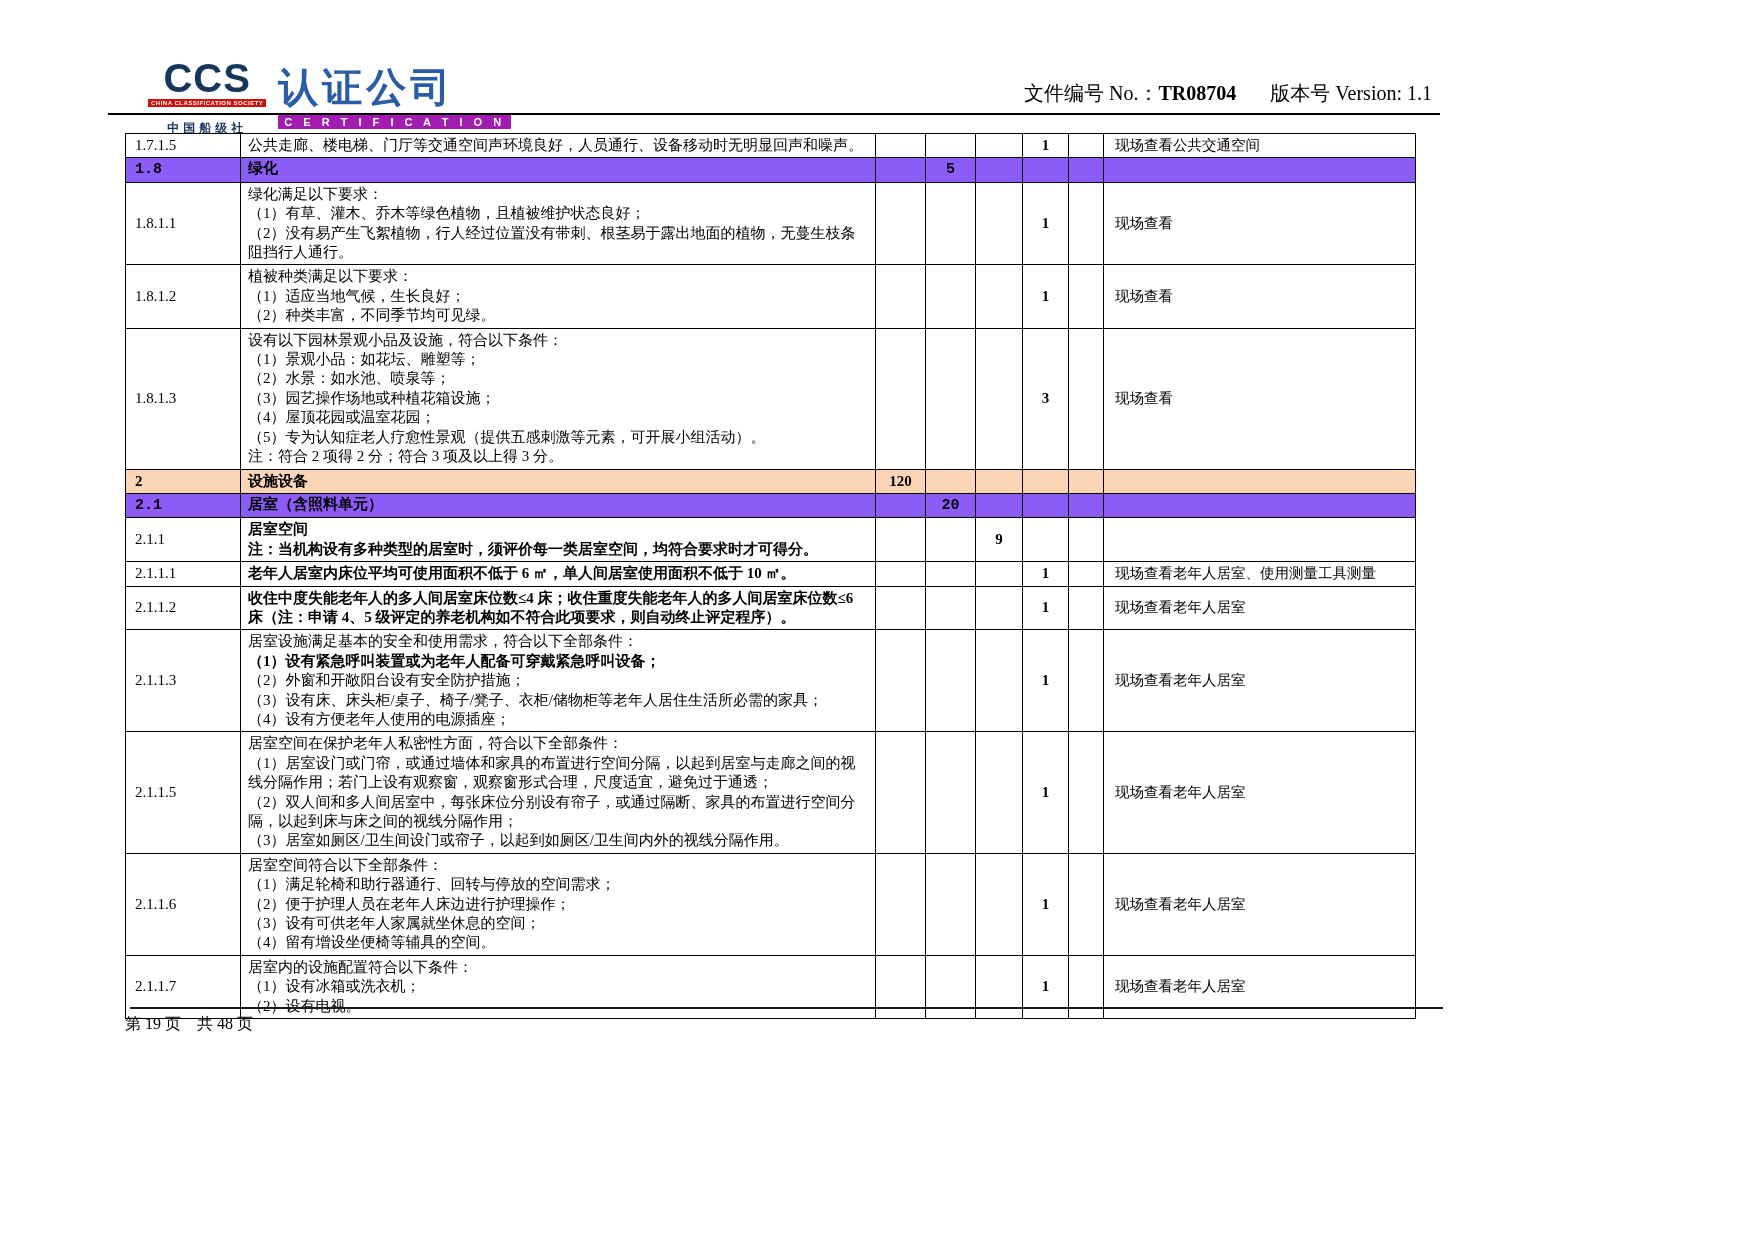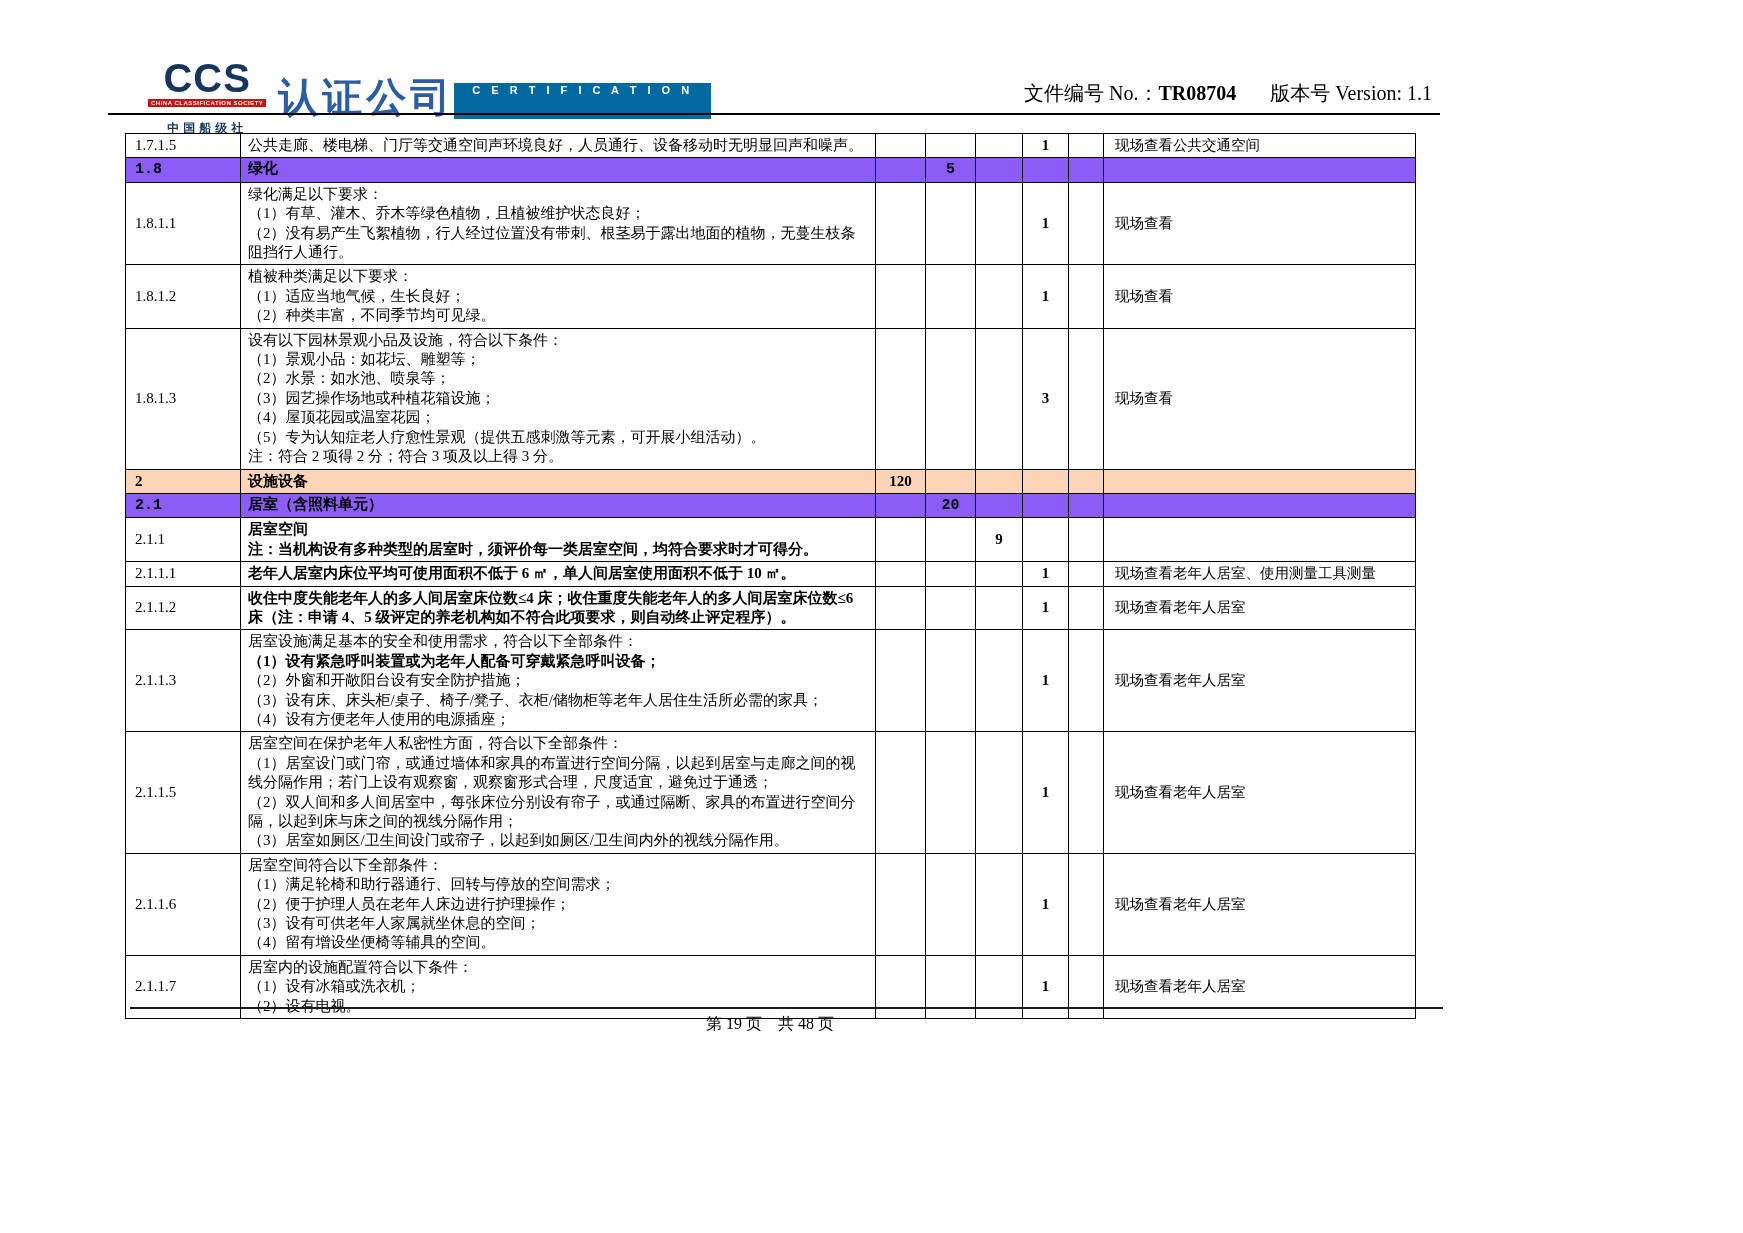--- a/index.html
+++ b/index.html
@@ -10,25 +10,25 @@
   }
   
   .logo-block{position:absolute;left:148px;top:58px;display:flex;align-items:center;}
   .logo-left{display:flex;flex-direction:column;align-items:center;}
   .logo-ccs{font-family:"Liberation Sans","DejaVu Sans",sans-serif;font-weight:900;
     font-size:40px;line-height:40px;color:#17365d;letter-spacing:1px;}
   .logo-redbar{background:#cc1111;color:#fff;font-family:"Liberation Sans",sans-serif;
     font-size:6px;font-weight:bold;letter-spacing:.5px;padding:1px 3px;margin-top:1px;
     white-space:nowrap;}
   .logo-cn{font-size:12px;font-weight:bold;color:#17365d;letter-spacing:4px;margin-top:13px;white-space:nowrap;}
-  .logo-right{margin-left:12px;display:flex;flex-direction:row;}
+  .logo-right{margin-left:12px;display:flex;flex-direction:column;}
   .logo-company{color:#2b5ca8;font-weight:bold;font-size:40px;line-height:42px;letter-spacing:4px;white-space:nowrap;}
-  .logo-bluebar{background:#0369a1;color:#fff;font-family:"Liberation Sans",sans-serif;
+  .logo-bluebar{background:#a21caf;color:#fff;font-family:"Liberation Sans",sans-serif;
     font-size:11px;font-weight:bold;letter-spacing:4px;text-align:center;
-    padding:1px 18px;margin-top:6px;white-space:nowrap;}
+    padding:1px 6px;margin-top:6px;white-space:nowrap;}
   .header-right{position:absolute;top:80px;right:311px;font-size:20px;white-space:nowrap;}
   .header-right .b{font-weight:bold;}
   .header-right .gap{display:inline-block;width:34px;}
   .header-line{position:absolute;top:113px;left:108px;width:1332px;border-top:2px solid #000;}
   
   table.doc-table{
     position:absolute;left:125px;top:133px;width:1290px;
     border-collapse:collapse;table-layout:fixed;
     font-size:15px;
   }
@@ -40,21 +40,21 @@
   .doc-table td.c-no{padding-left:9px;font-size:15px;}
   .doc-table td.c-desc{padding:2px 7px;}
   .doc-table td.c-score{text-align:center;font-weight:bold;font-size:15px;padding:1px 1px;}
   .doc-table td.c-method{padding-left:11px;font-size:14.5px;}
   .doc-table .line{white-space:normal;}
   .b{font-weight:bold;}
   tr.bg-green td{background:#8b5cf6;font-family:Liberation Mono, monospace;}
   tr.bg-orange td{background:#fbd5b5;}
   
   .footer-line{position:absolute;top:1007px;left:130px;width:1313px;border-top:2px solid #1a1a1a;}
-  .footer-text{position:absolute;top:1014px;left:125px;width:1290px;text-align:center;font-size:16px;}
+  .footer-text{position:absolute;top:1014px;left:125px;width:1290px;font-size:16px;}
 </style>
 </head>
 <body>
 
 <div class="logo-block">
   <div class="logo-left">
     <div class="logo-ccs">CCS</div>
     <div class="logo-redbar">CHINA CLASSIFICATION SOCIETY</div>
     <div class="logo-cn">中国船级社</div>
   </div>

